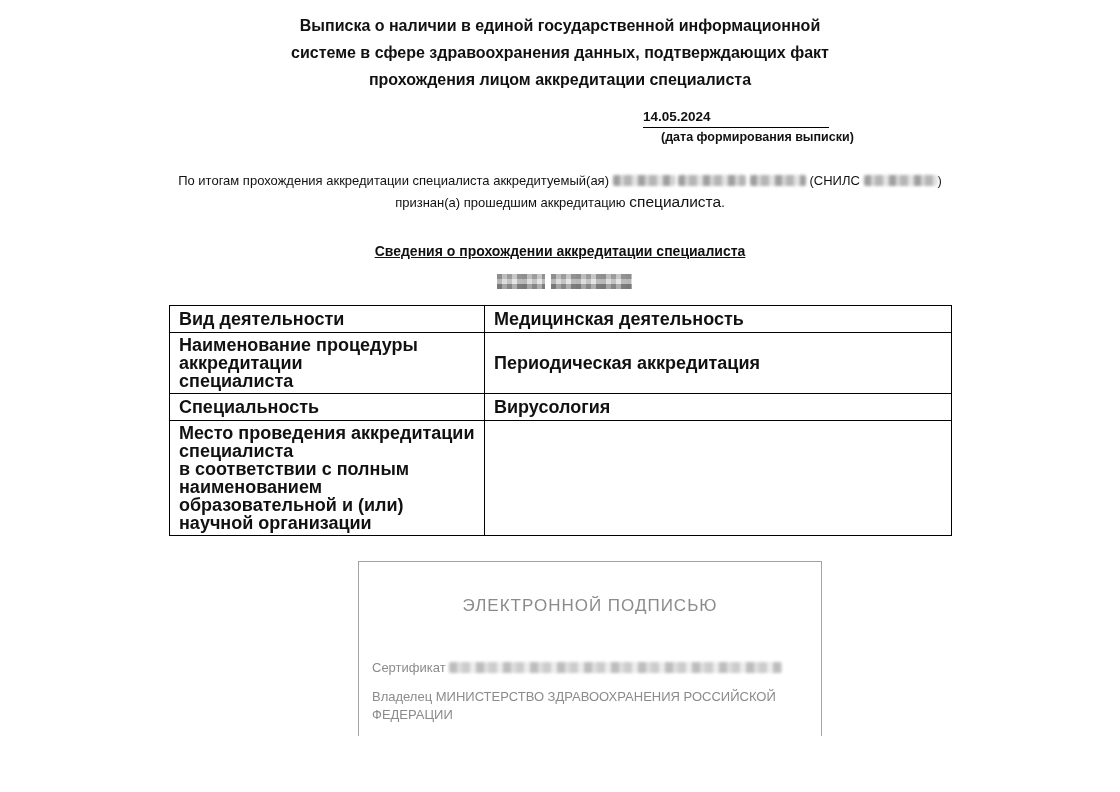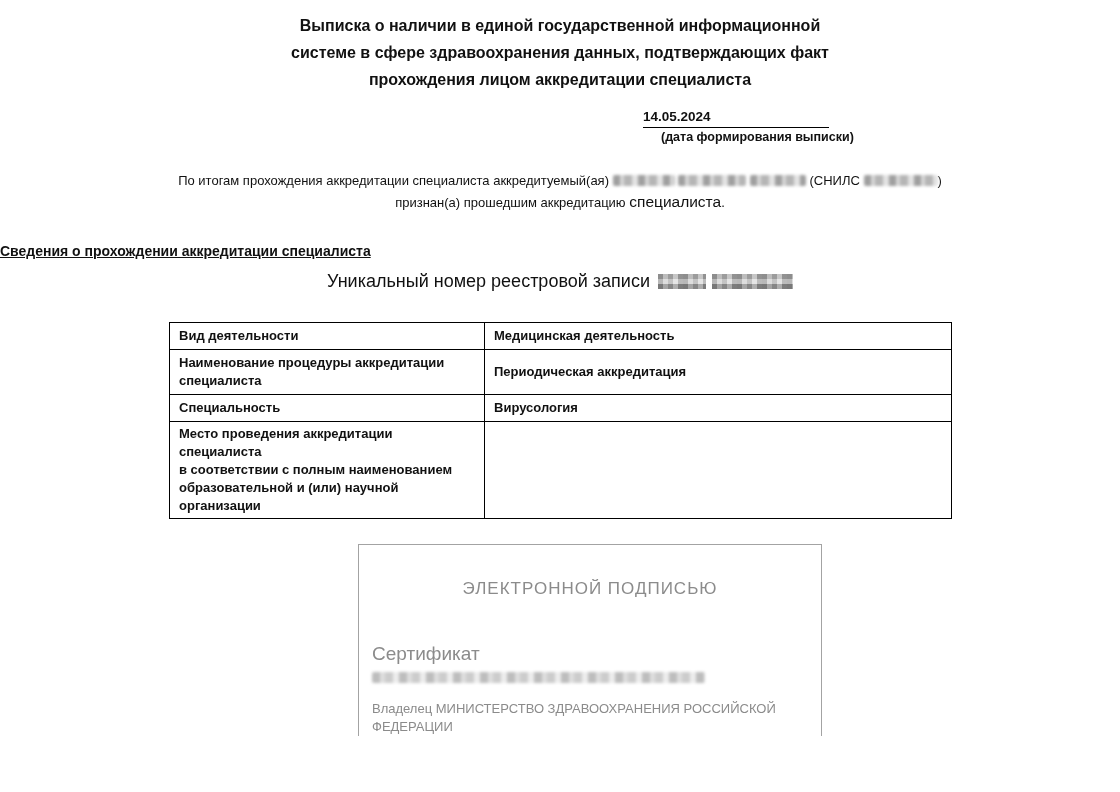--- a/index.html
+++ b/index.html
@@ -57,20 +57,21 @@
   }
   .r-name-a{width:62px;}
   .r-name-b{width:68px;}
   .r-name-c{width:56px;}
   .r-snils{width:74px;}
   .r-cert{width:333px;background:repeating-linear-gradient(90deg,#bdbdbd 0 8px,#dedede 8px 13px,#cccccc 13px 21px,#ededed 21px 27px);filter:blur(1.4px);}
 
   
   .section-heading{
     margin-top:30px;
+    text-align:center;
     font-size:14px;font-weight:bold;
     text-decoration:underline;
   }
 
   
   .registry-line{
     margin-top:12px;
     text-align:center;
     font-size:18px;
   }
@@ -78,24 +79,24 @@
     display:inline-block;height:15px;vertical-align:-2px;
     background:
       repeating-linear-gradient(0deg, rgba(80,80,80,0.35) 0 5px, rgba(235,235,235,0.45) 5px 10px, rgba(140,140,140,0.3) 10px 15px),
       repeating-linear-gradient(90deg,#8e8e8e 0 5px,#d2d2d2 5px 10px,#a3a3a3 10px 15px,#e0e0e0 15px 20px,#949494 20px 25px);
   }
   .pixel-a{width:48px;margin-left:8px;}
   .pixel-b{width:81px;margin-left:6px;}
 
   
   .acc-table{
-    margin:30px 0 0 169px;
+    margin:13px 0 0 169px;
     width:783px;
     border-collapse:collapse;
-    font-size:13px;
+    font-size:18px;
   }
   .acc-table td{
     border:1.5px solid #000;
     vertical-align:middle;
     padding:3px 9px;
     line-height:18px;
     font-weight:bold;
   }
   .acc-table td.lab{width:296px;font-weight:bold;white-space:pre-line;}
   .acc-table tr:nth-child(1){height:27px;}
@@ -115,21 +116,21 @@
     padding:14px 13px 0 13px;
   }
   .sig-h{
     text-align:center;
     font-size:17px;
     letter-spacing:1px;
     line-height:17px;
   }
   .sig-h1{margin-top:4px;}
   .sig-h2{margin-top:21px;}
-  .sig-cert{margin-top:46px;font-size:19px;}
+  .sig-cert{margin-top:46px;font-size:13px;}
   .sig-owner{margin-top:13px;font-size:13px;line-height:18px;}
 </style>
 </head>
 <body>
 
 <div class="page">
 
   <h1 class="title preline">Выписка о наличии в единой государственной информационной
 системе в сфере здравоохранения данных, подтверждающих факт
 прохождения лицом аккредитации специалиста</h1>
@@ -147,21 +148,21 @@
     <span>(СНИЛС</span>
     <span class="redact r-snils"></span><span>)</span>
     <br>
     <span>признан(а) прошедшим аккредитацию</span>
     <span class="emph">специалиста</span><span>.</span>
   </div>
 
   <div class="section-heading">Сведения о прохождении аккредитации специалиста</div>
 
   <div class="registry-line">
-    <span>Уникальный номер реестровой записи</span><span class="pixel pixel-a"></span><span class="pixel pixel-b"></span>
+    <span class="pixel pixel-a"></span><span class="pixel pixel-b"></span>
   </div>
 
   <table class="acc-table">
     <tbody>
       <tr>
         <td class="lab">Вид деятельности</td>
         <td>Медицинская деятельность</td>
       </tr>
       <tr>
         <td class="lab">Наименование процедуры аккредитации

